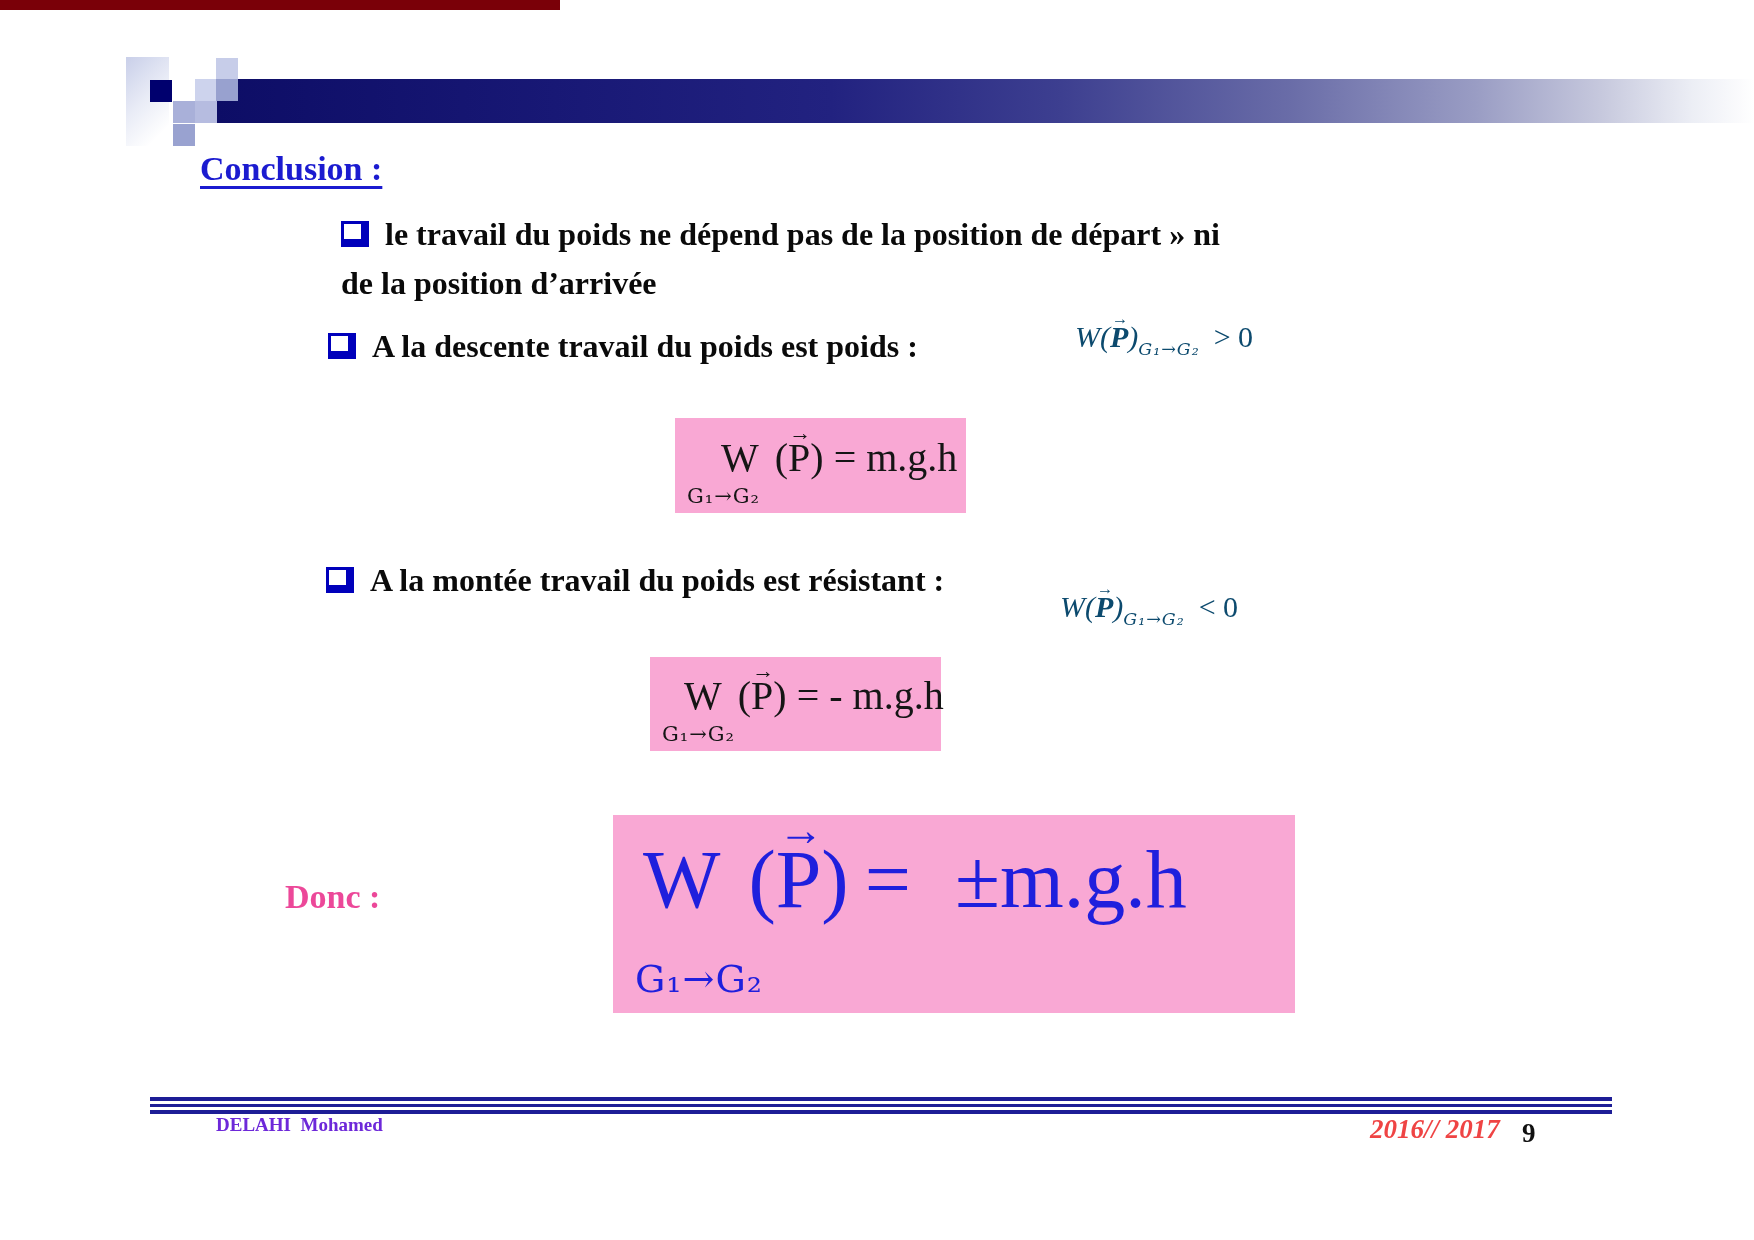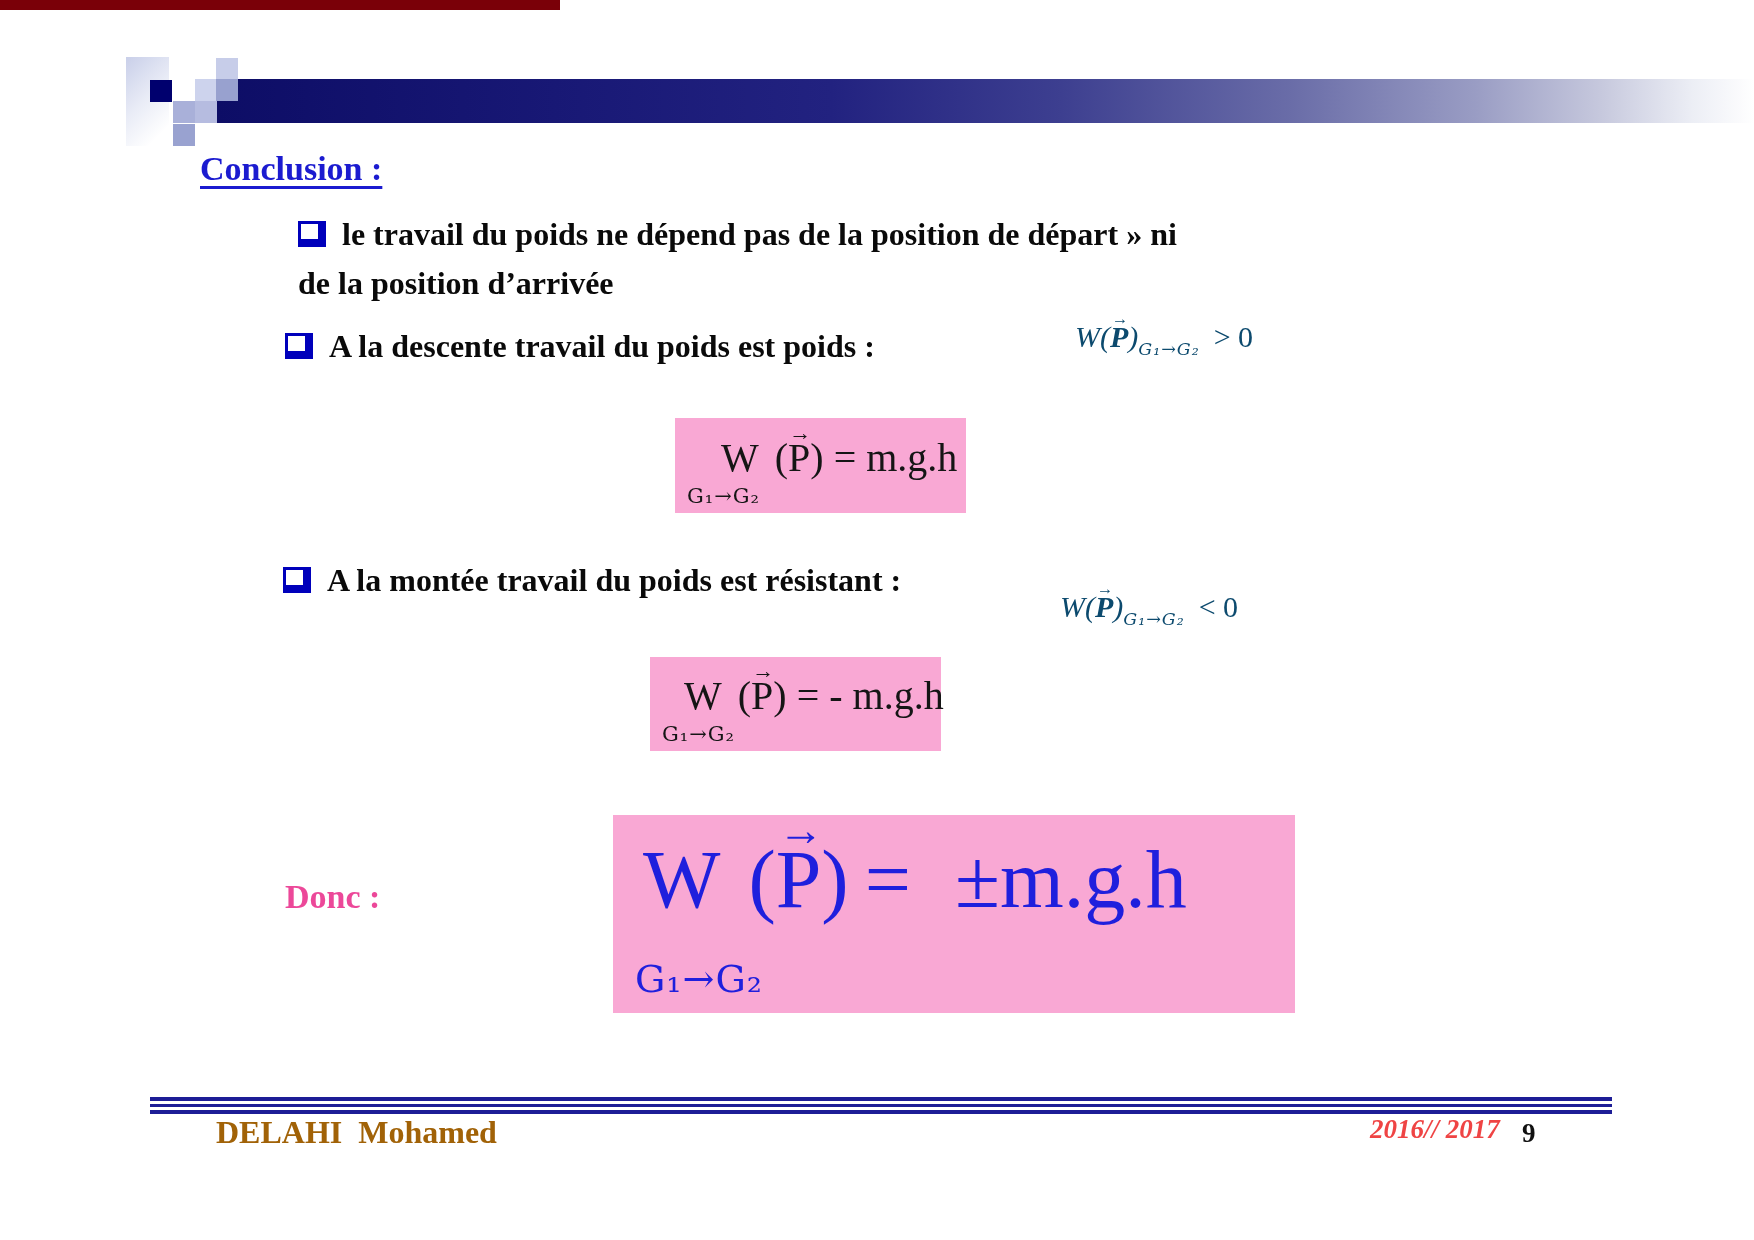--- a/index.html
+++ b/index.html
@@ -26,21 +26,21 @@
 
   
   #title {
     left:200px; top:150px;
     font-size:34px; font-weight:bold; color:#1b1bd0;
     text-decoration:underline; text-underline-offset:6px;
     text-decoration-thickness:3px;
   }
 
   
-  .bullet { color:#0a0a0a; font-weight:bold; font-size:32px; line-height:49px; white-space:nowrap; }
+  .bullet { color:#0a0a0a; font-weight:bold; font-size:32px; line-height:49px; white-space:nowrap;margin-left:43px; }
   #b1 { left:298px; top:210px; }
   #b2 { left:285px; top:322px; }
   #b3 { left:283px; top:556px; }
   .chk {
     display:inline-block; width:17px; height:15px;
     background:#ffffff;
     border:3px solid #0000bb;
     border-right-width:8px; border-bottom-width:8px;
     margin-right:16px; vertical-align:-2px;
   }
@@ -80,22 +80,22 @@
   #bigbox .bline .eq { margin:0 44px 0 16px; }
   #bigbox .boxsub { left:22px; bottom:12px; font-size:38px; color:#1f1fdd; }
 
   
   #donc { left:285px; top:878px; font-size:34px; font-weight:bold; color:#ec4899; }
 
   
   .rule { position:absolute; left:0; width:100%; background:#1d1d96; }
   #rules { left:150px; top:1097px; width:1462px; height:18px; }
   #author {
-    left:216px; top:1114px; font-size:32px; font-weight:bold;
-    color:#a16207; white-space:pre;
+    left:216px; top:1114px; font-size:19px; font-weight:bold;
+    color:#6d28d9; white-space:pre;
   }
   #year {
     left:1370px; top:1114px; font-size:27px; font-weight:bold; font-style:italic;
     color:#ef4444; white-space:pre;
   }
   #pageno { left:1522px; top:1118px; font-size:27px; font-weight:bold; color:#111111; }
 </style>
 </head>
 <body>
 

